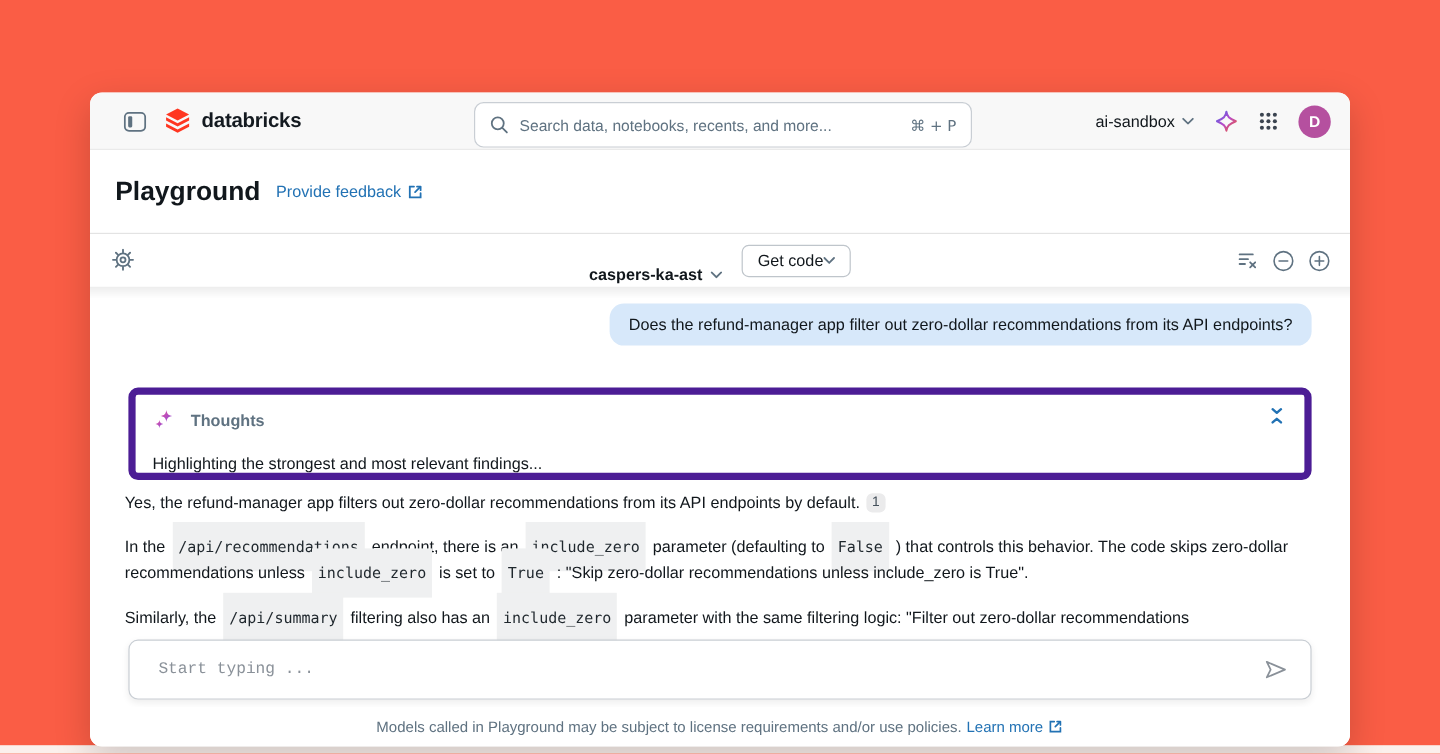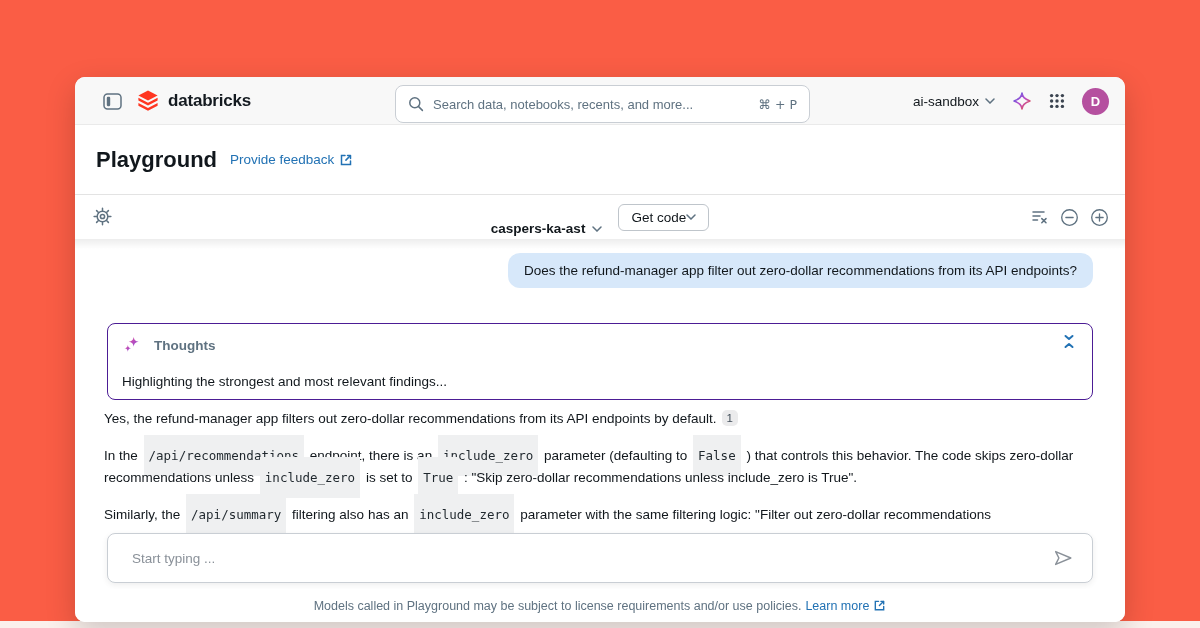--- a/index.html
+++ b/index.html
@@ -65,21 +65,21 @@
     background:linear-gradient(to bottom, rgba(0,0,0,0.07), rgba(0,0,0,0)); z-index:1; }
 
   
   .user-bubble {
     position:absolute; right:32px; top:176px;
     background:#D7E8FA; border-radius:12px; padding:10px 16px;
     font-size:13.5px; color:#11171C; white-space:nowrap;
   }
   .thoughts-card {
     position:absolute; left:32px; top:246px; width:986px; height:77px;
-    border:1px solid #4c1d95; border-radius:8px; background:#fff;
+    border:6px solid #4c1d95; border-radius:8px; background:#fff;
   }
   .thoughts-header { position:absolute; left:14px; top:11px; display:flex; align-items:center; gap:12px; }
   .thoughts-label { font-size:13.5px; font-weight:700; color:#5F7281; }
   .thoughts-collapse { position:absolute; right:16px; top:9px; cursor:pointer; }
   .thoughts-body { position:absolute; left:14px; top:50px; font-size:13.5px; color:#11171C; }
 
   .assistant-paragraph {
     position:absolute; left:29px; width:990px;
     font-size:13.5px; line-height:22px; color:#11171C;
   }
@@ -101,21 +101,21 @@
 
   
   .composer {
     position:absolute; left:32px; top:456px; width:986px; height:50px;
     background:#fff; border:1px solid #C9CED4; border-radius:8px; z-index:5;
     box-shadow:0 2px 6px rgba(0,0,0,0.07);
     display:flex; align-items:center; padding:0 18px 0 24px;
   }
   .composer-input {
     flex:1; border:none; outline:none; font-size:13.5px; color:#14532d;
-    font-family:Liberation Sans, sans-serif; background:transparent;
+    font-family:Liberation Mono, monospace; background:transparent;
   }
   .composer-input::placeholder { color:#8A9199; opacity:1; }
   .send-btn { cursor:pointer; display:flex; align-items:center; }
 
   
   .footer {
     position:absolute; left:0; top:512px; width:100%; height:33px; background:#fff; z-index:6;
     display:flex; align-items:center; justify-content:center; gap:4px;
     font-size:12.5px; color:#5F7281;
   }

